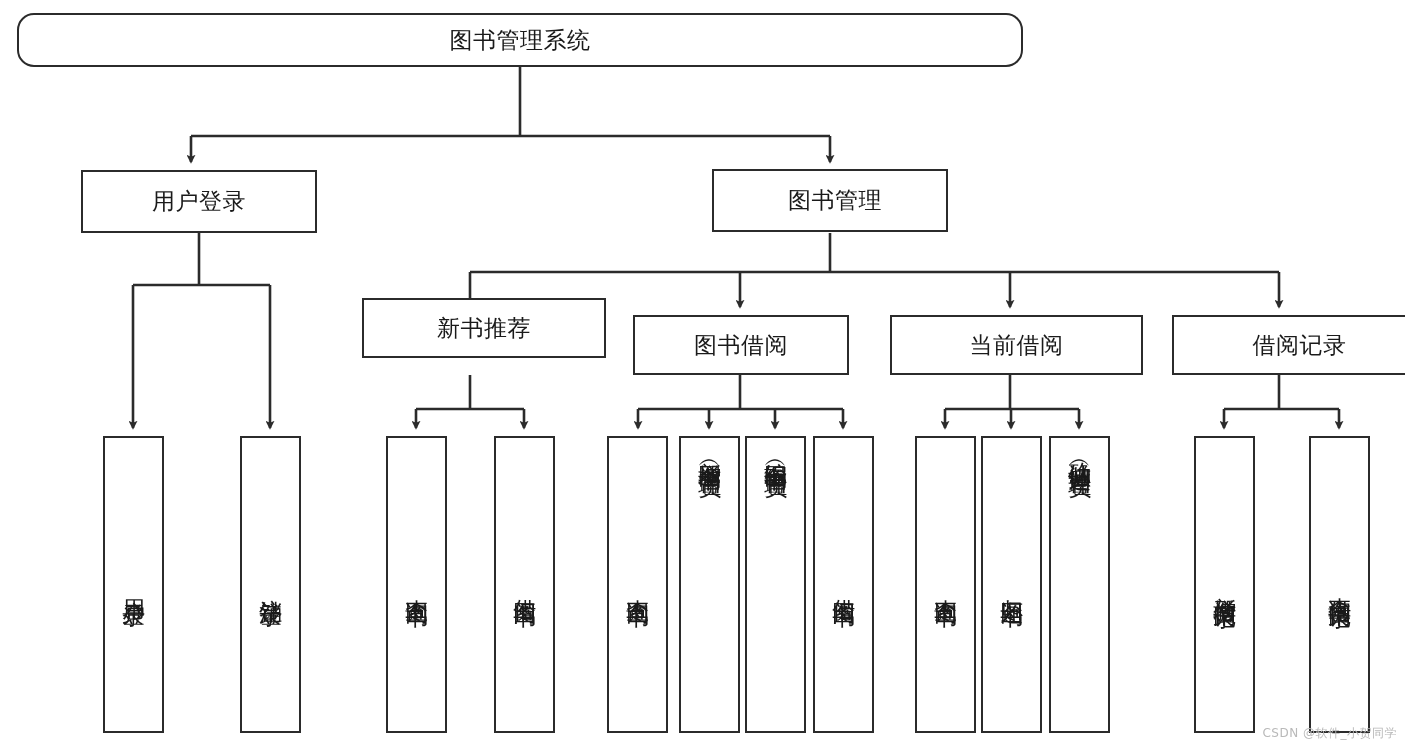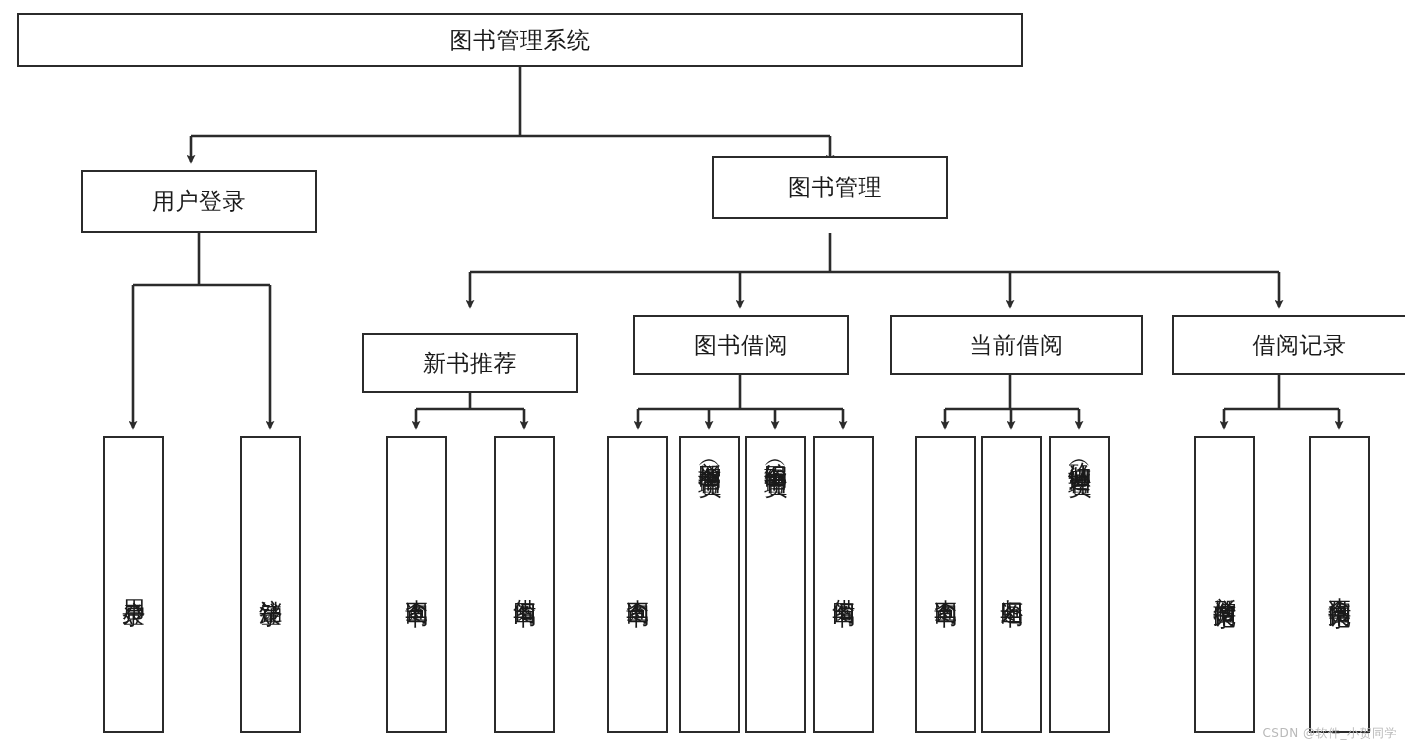--- a/index.html
+++ b/index.html
@@ -117,32 +117,32 @@
       <path d="M1011,409 L1011,428" marker-end="url(#arrowhead)"></path>
       <path d="M1079,409 L1079,428" marker-end="url(#arrowhead)"></path>
 
       <path d="M1279,375 L1279,409"></path>
       <path d="M1224,409 L1339,409"></path>
       <path d="M1224,409 L1224,428" marker-end="url(#arrowhead)"></path>
       <path d="M1339,409 L1339,428" marker-end="url(#arrowhead)"></path>
     </g>
   </svg>
 
-  <div class="node" style="left:17px; top:13px; width:1006px; height:54px;">
+  <div class="node" style="left:17px; top:13px; width:1006px; height:54px;border-radius:17px;">
     <span class="node-label">图书管理系统</span>
   </div>
 
   <div class="node" style="left:81px; top:170px; width:236px; height:63px;">
     <span class="node-label">用户登录</span>
   </div>
-  <div class="node" style="left:712px; top:156px; width:236px; height:63px;padding-left:10px;">
+  <div class="node" style="left:712px; top:169px; width:236px; height:63px;padding-left:10px;">
     <span class="node-label">图书管理</span>
   </div>
 
-  <div class="node" style="left:362px; top:333px; width:216px; height:60px;">
+  <div class="node" style="left:362px; top:298px; width:244px; height:60px;">
     <span class="node-label">新书推荐</span>
   </div>
   <div class="node" style="left:633px; top:315px; width:216px; height:60px;">
     <span class="node-label">图书借阅</span>
   </div>
   <div class="node" style="left:890px; top:315px; width:253px; height:60px;">
     <span class="node-label">当前借阅</span>
   </div>
   <div class="node" style="left:1172px; top:315px; width:255px; height:60px;">
     <span class="node-label">借阅记录</span>

